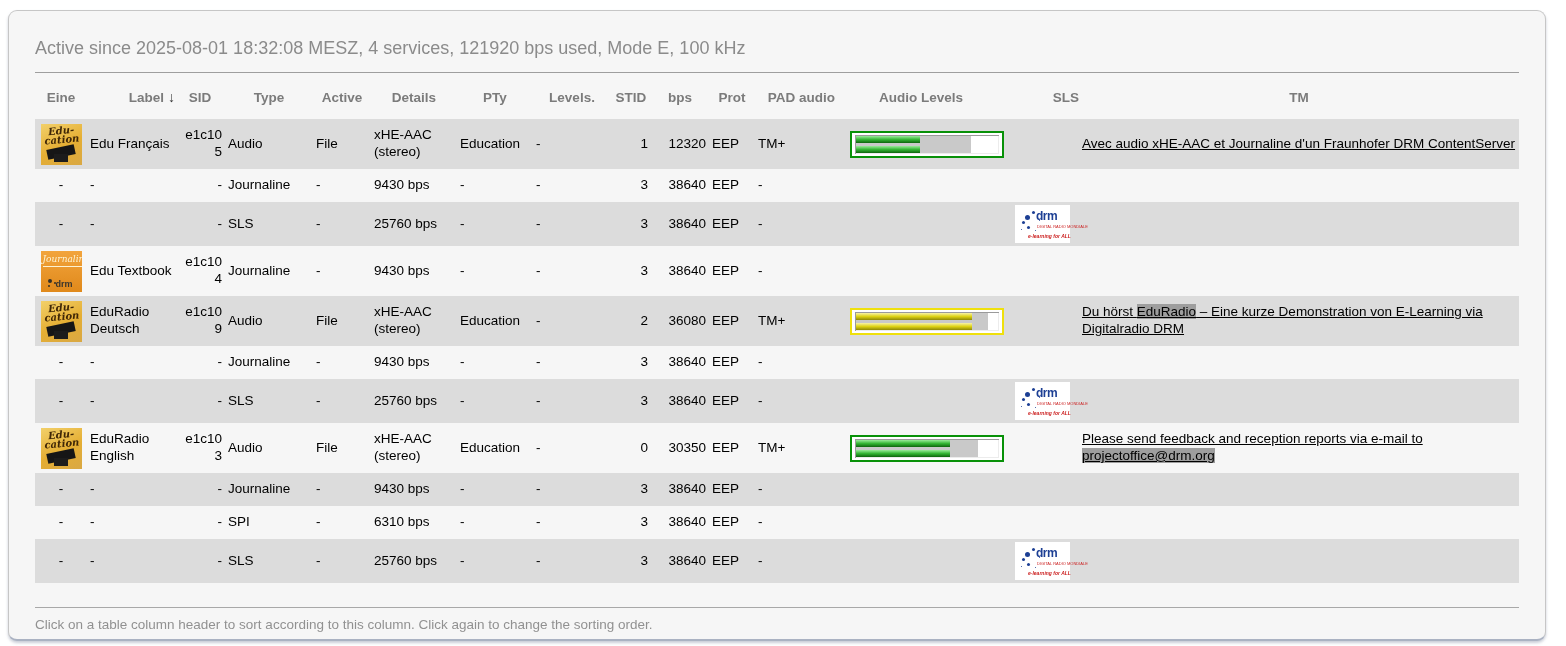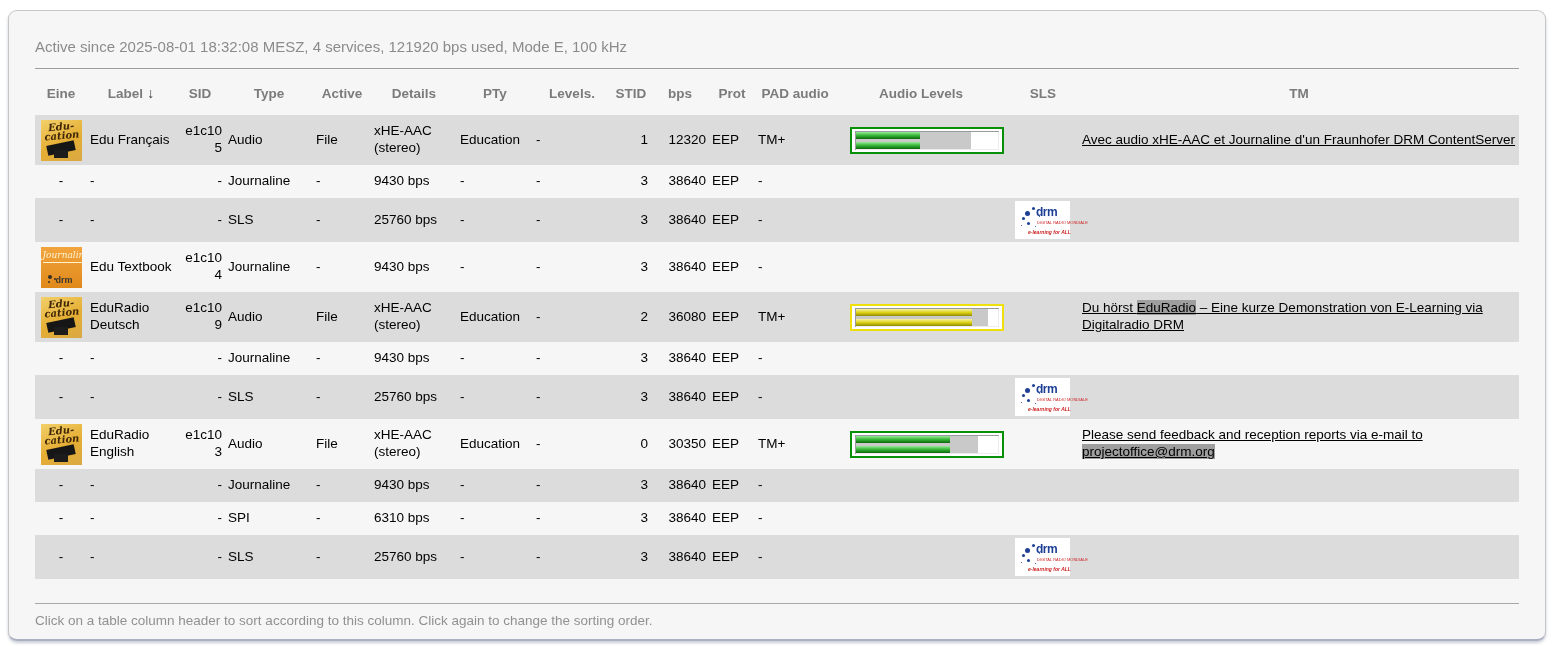--- a/index.html
+++ b/index.html
@@ -11,30 +11,30 @@
     padding:20px 26px 10px 26px;box-sizing:border-box;overflow:hidden;
   }
   
   .title-row{font-size:19px;color:#111;display:flex;align-items:center;}
   .title-row .prefix{font-weight:normal;margin-right:7px;}
   .title-row .name{font-weight:bold;}
   .logicon{display:inline-block;width:19px;height:25px;background:#b9b9b9;border-radius:4px;
     position:relative;margin-left:15px;flex:0 0 auto;cursor:pointer;}
   .logicon::before{content:"";position:absolute;left:4px;top:6px;width:10px;height:2px;background:#e8e8e8;box-shadow:0 4px 0 #e8e8e8;}
   .logicon::after{content:"";position:absolute;left:3px;bottom:4px;width:13px;height:4px;background:#e2e2e2;}
-  .subtitle{font-size:15px;color:#8b8b8b;margin-top:7px;}
+  .subtitle{font-size:18px;color:#8b8b8b;margin-top:7px;}
   hr.rule{border:none;border-top:1px solid #9e9e9e;margin:13px 0 0 0;}
   hr.rule2{border:none;border-top:1px solid #a8a8a8;margin:24px 0 0 0;}
   .footer-note{font-size:13.5px;color:#919191;margin-top:9px;}
 
   
   table.mux{border-collapse:collapse;width:100%;table-layout:fixed;margin-top:2px;font-size:13.5px;color:#000;}
   table.mux th{font-size:13.5px;font-weight:bold;color:#7b7b7b;height:44px;vertical-align:middle;
     text-align:center;padding:0;cursor:pointer;white-space:nowrap;}
-  table.mux th.h-left{text-align:center;margin-left:24px;}
+  table.mux th.h-left{text-align:right;margin-left:24px;}
   table.mux th .arrow{color:#3a3a3a;font-weight:bold;font-size:14px;margin-left:4px;}
   table.mux td{vertical-align:middle;padding:2px 3px;line-height:1.25;word-wrap:break-word;}
   tr.shade-gray{background:#dcdcdc;}
   tr.shade-white{background:transparent;}
   tr.k-audio td{height:46px;}
   tr.k-sub td{height:29px;}
   tr.k-sls td{height:40px;}
   .c-left{text-align:left;}
   .c-right{text-align:right;}
   .c-center{text-align:center;}

